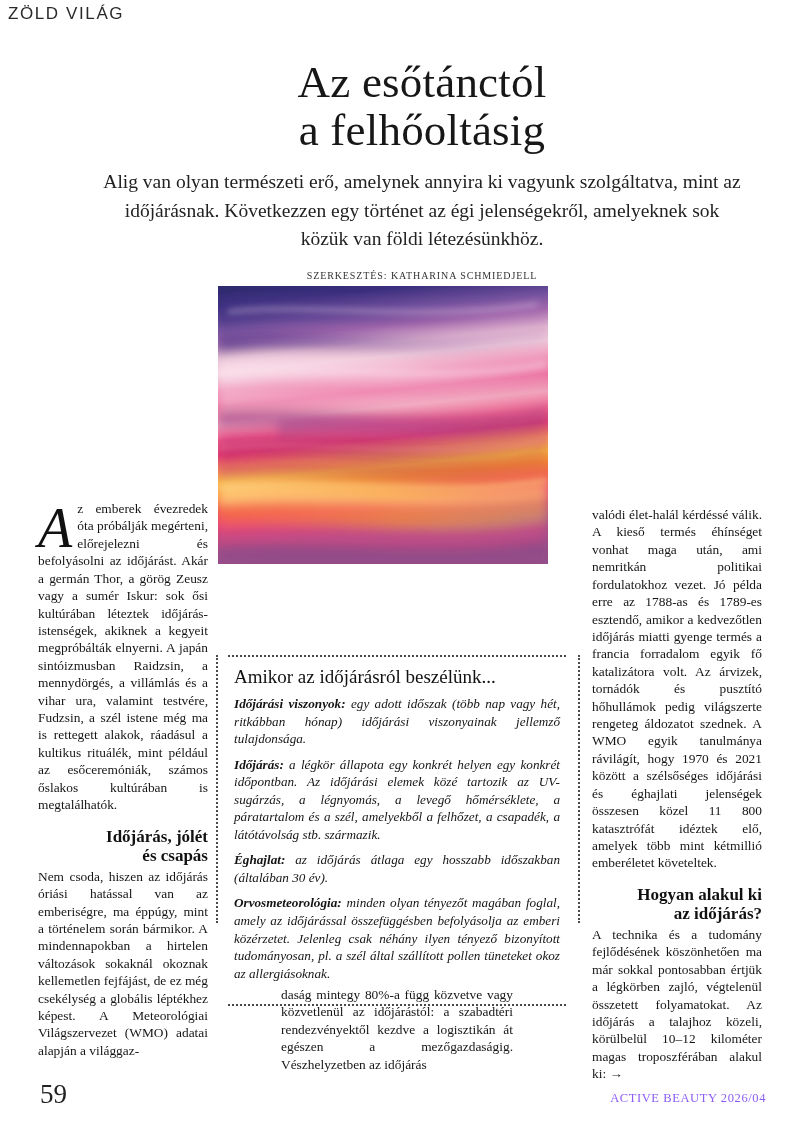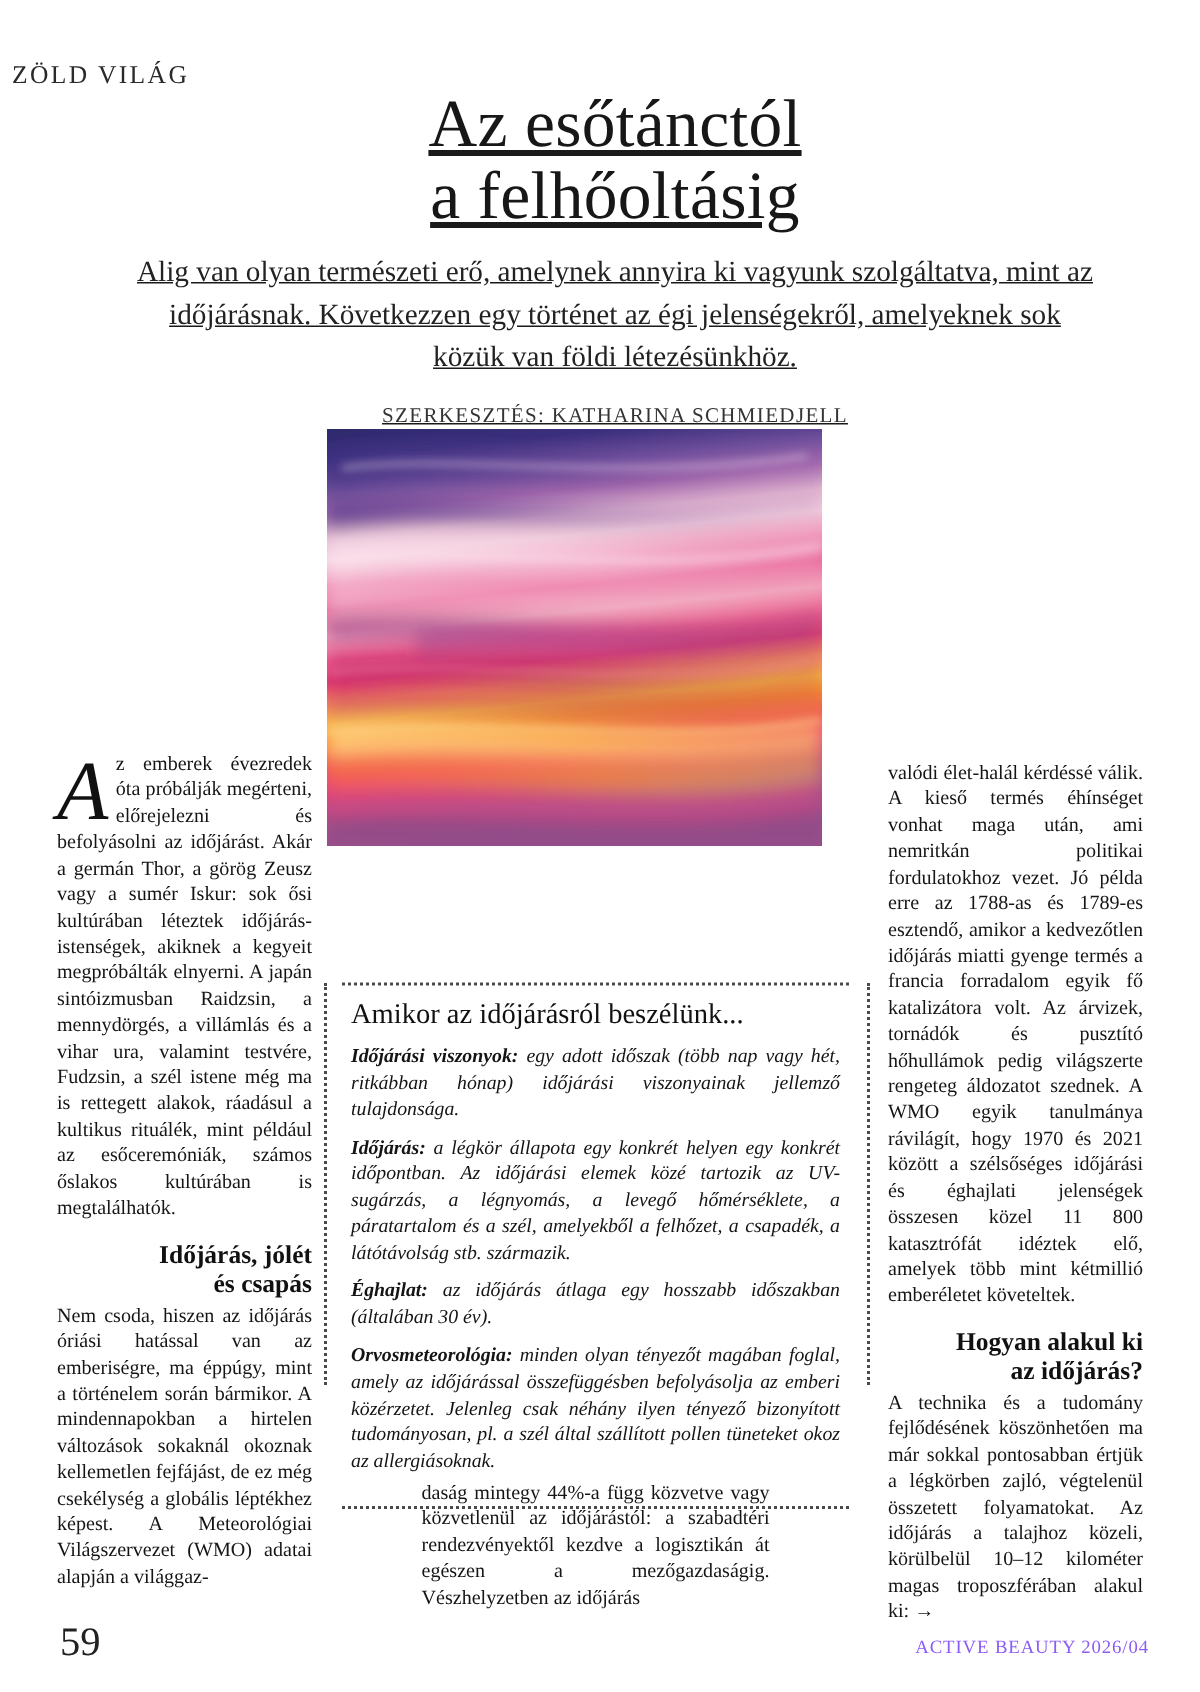--- a/index.html
+++ b/index.html
@@ -17,52 +17,50 @@
   }
 
   
   .kicker {
     position: absolute;
     top: 4px;
     left: 8px;
     font-size: 17px;
     letter-spacing: 1.6px;
     color: #2a2a2a;
-    font-family: Liberation Serif, serif;
-    margin-top: 36px;
+    font-family: Liberation Sans, sans-serif;
   }
 
   
   .titleblock {
     position: absolute;
     top: 58px;
-    left: 60px;
+    left: 72px;
     width: 700px;
     text-align: center;
-    text-decoration: underline;
   }
   .headline {
     font-size: 45px;
     line-height: 1.07;
     font-weight: 400;
     letter-spacing: 0.2px;
     color: #171717;
     margin: 0;
     font-family: "Liberation Serif", "DejaVu Serif", serif;
   }
   .headline .l2 { display: block; }
   .standfirst {
     margin: 14px auto 16px;
     width: 640px;
     font-size: 19.5px;
     line-height: 1.46;
     color: #222;
   }
   .byline {
-    font-size: 14px;
+    font-size: 10px;
     letter-spacing: 0.9px;
     color: #333;
   }
 
   
   .hero {
     position: absolute;
     left: 218px;
     top: 286px;
     width: 330px;
@@ -300,21 +298,21 @@
     <span class="dropcap">A</span><span>z emberek évezredek óta próbálják megérteni, előrejelezni és befolyásolni az időjárást. Akár a germán Thor, a görög Zeusz vagy a sumér Iskur: sok ősi kultúrában léteztek időjárás-istenségek, akiknek a kegyeit megpróbálták elnyerni. A japán sintóizmusban Raidzsin, a mennydörgés, a villámlás és a vihar ura, valamint testvére, Fudzsin, a szél istene még ma is rettegett alakok, ráadásul a kultikus rituálék, mint például az esőceremóniák, számos őslakos kultúrában is megtalálhatók.</span>
   </p>
   <h3 class="subhead">
     <span>Időjárás, jólét</span><br>
     <span>és csapás</span>
   </h3>
   <p>Nem csoda, hiszen az időjárás óriási hatással van az emberiségre, ma éppúgy, mint a történelem során bármikor. A mindennapokban a hirtelen változások sokaknál okoznak kellemetlen fejfájást, de ez még csekélység a globális léptékhez képest. A Meteorológiai Világszervezet (WMO) adatai alapján a világgaz-</p>
 </div>
 
 <div class="col col-mid">
-  <p>daság mintegy 44%-a függ közvetve vagy közvetlenül az időjárástól: a szabadtéri rendezvényektől kezdve a logisztikán át egészen a mezőgazdaságig. Vészhelyzetben az időjárás</p>
+  <p>daság mintegy 80%-a függ közvetve vagy közvetlenül az időjárástól: a szabadtéri rendezvényektől kezdve a logisztikán át egészen a mezőgazdaságig. Vészhelyzetben az időjárás</p>
 </div>
 
 <div class="col col-right">
   <p>valódi élet-halál kérdéssé válik. A kieső termés éhínséget vonhat maga után, ami nemritkán politikai fordulatokhoz vezet. Jó példa erre az 1788-as és 1789-es esztendő, amikor a kedvezőtlen időjárás miatti gyenge termés a francia forradalom egyik fő katalizátora volt. Az árvizek, tornádók és pusztító hőhullámok pedig világszerte rengeteg áldozatot szednek. A WMO egyik tanulmánya rávilágít, hogy 1970 és 2021 között a szélsőséges időjárási és éghajlati jelenségek összesen közel 11 800 katasztrófát idéztek elő, amelyek több mint kétmillió emberéletet követeltek.</p>
   <h3 class="subhead">
     <span>Hogyan alakul ki</span><br>
     <span>az időjárás?</span>
   </h3>
   <p>A technika és a tudomány fejlődésének köszönhetően ma már sokkal pontosabban értjük a légkörben zajló, végtelenül összetett folyamatokat. Az időjárás a talajhoz közeli, körülbelül 10–12 kilométer magas troposzférában alakul ki: →</p>
 </div>

